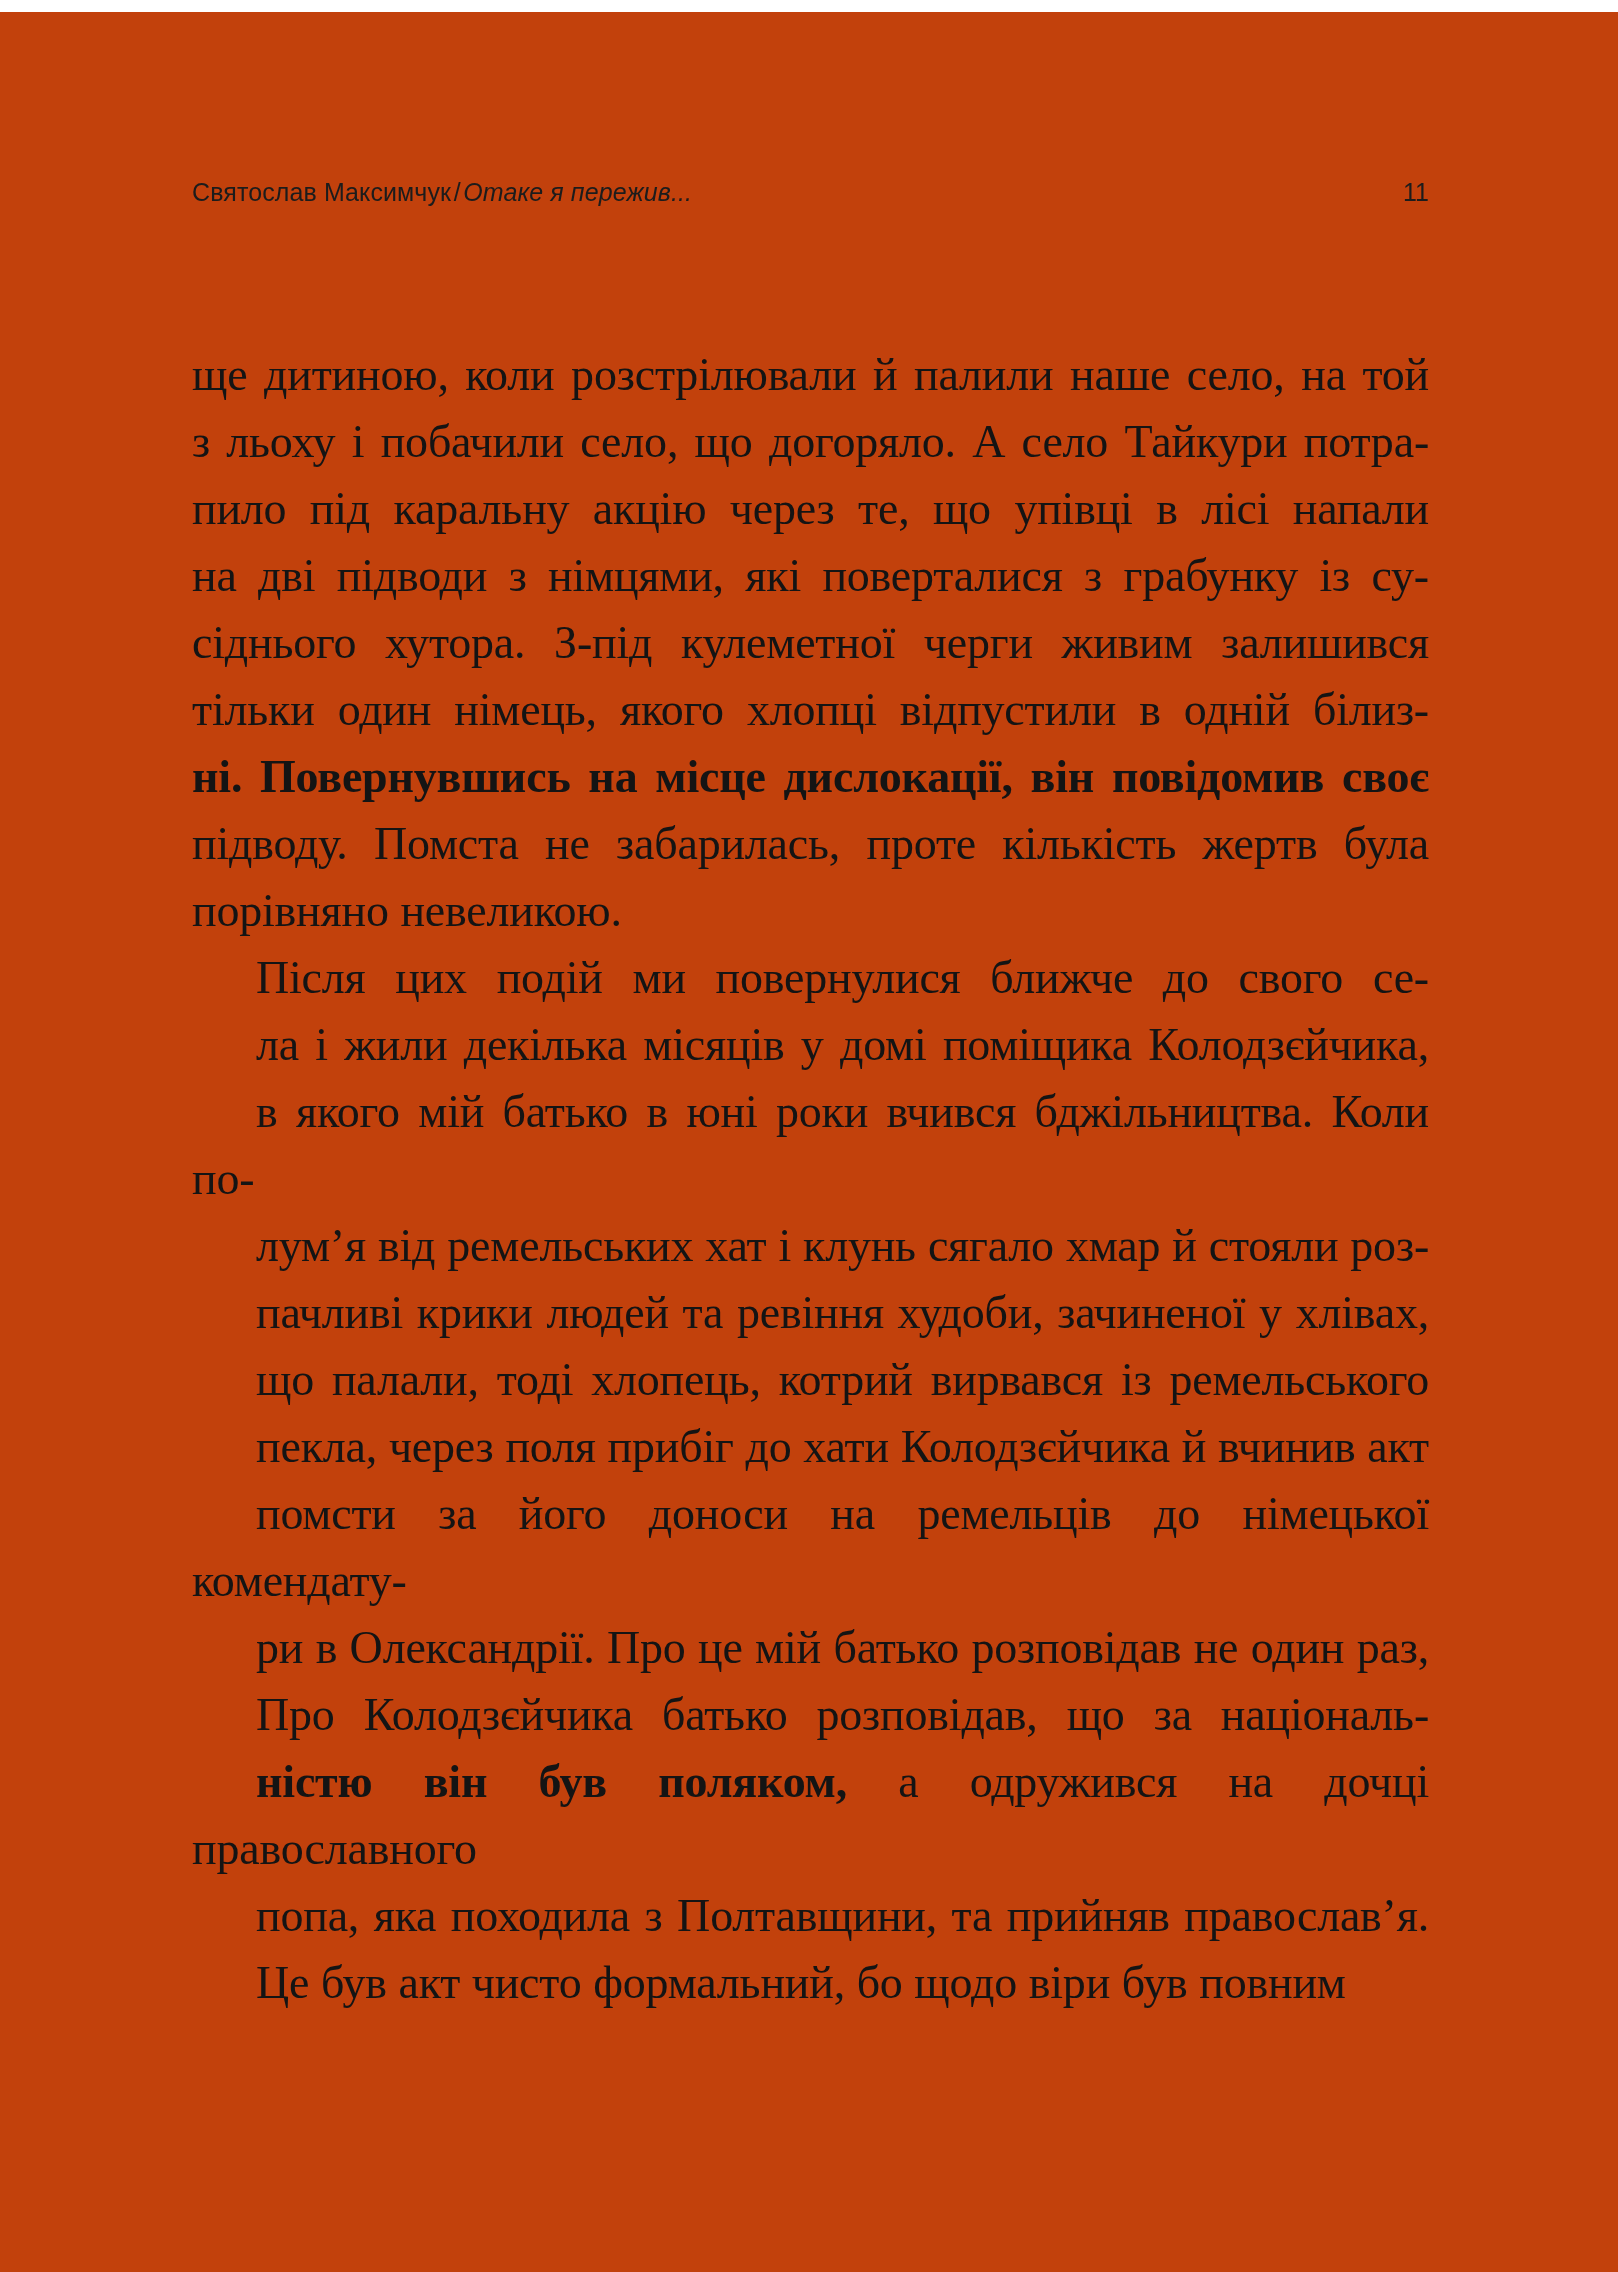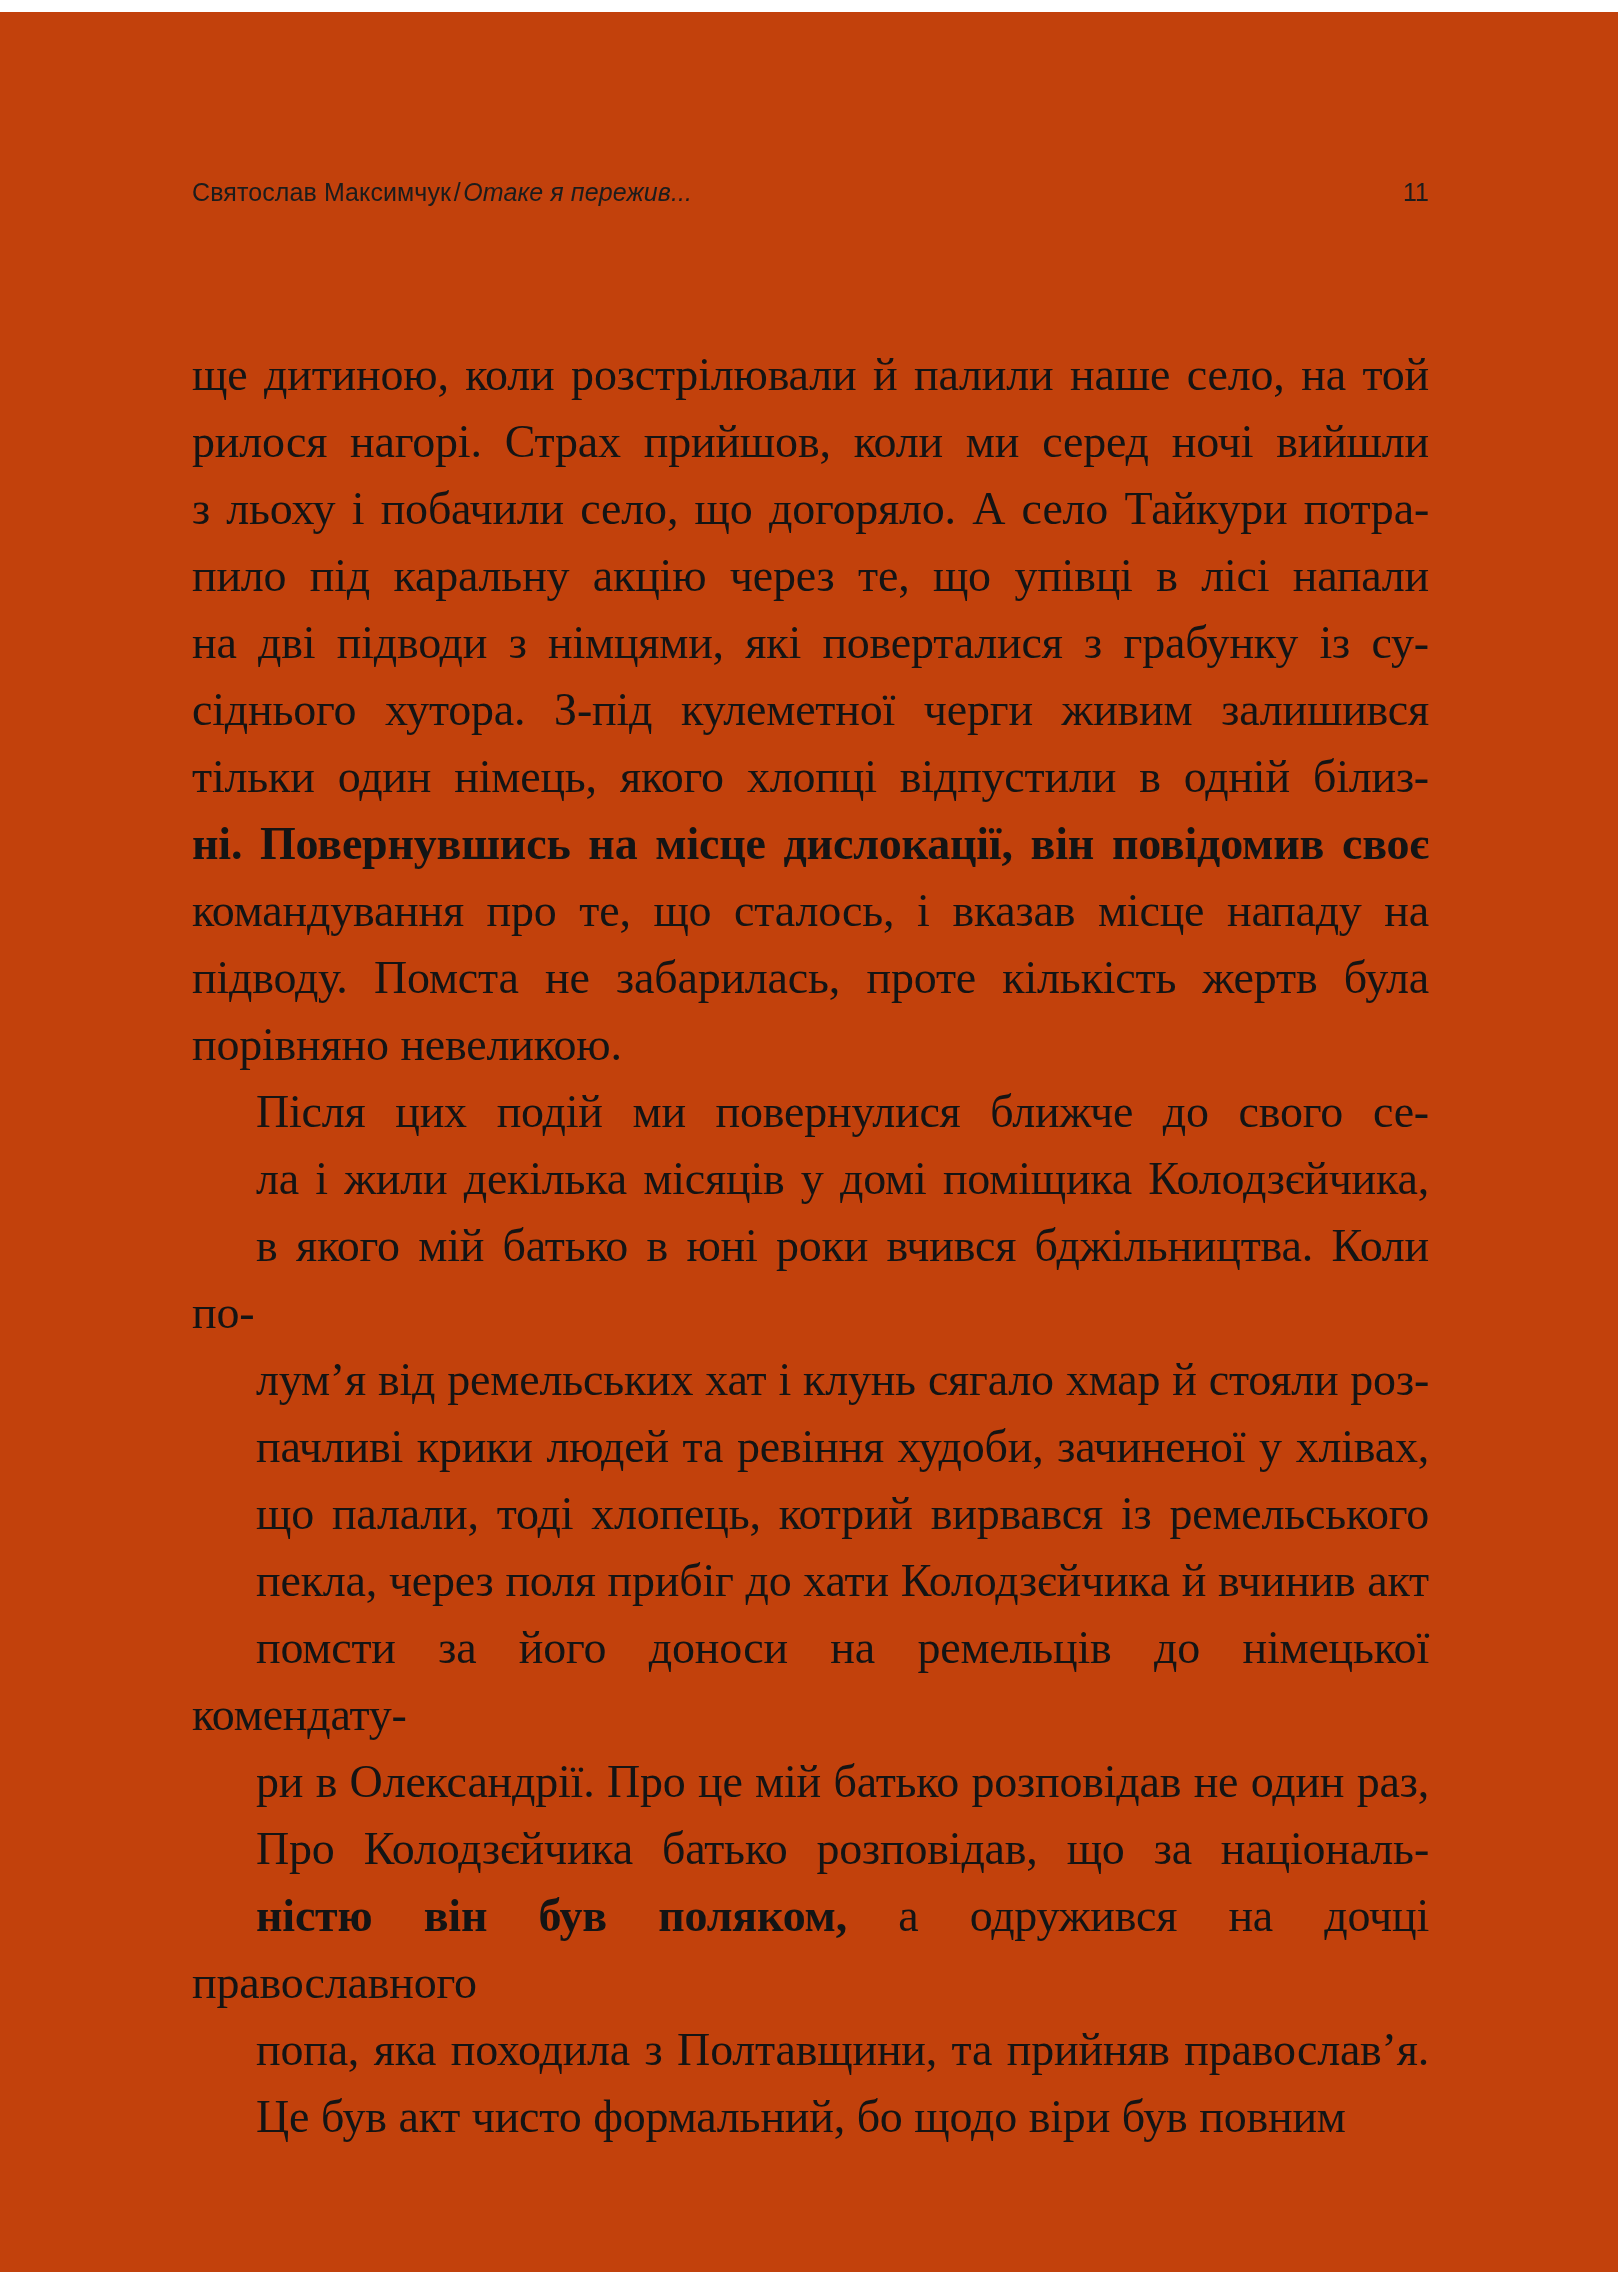--- a/index.html
+++ b/index.html
@@ -125,28 +125,26 @@
   <div class="running-head">
     <div class="running-head-left">
       <span class="running-head-author">Святослав Максимчук</span><span class="running-head-sep">/</span><span class="running-head-title">Отаке я пережив...</span>
     </div>
     <div class="folio">11</div>
   </div>
 
   <div class="textblock" id="textblock">
       <p class="para">
         <span class="ln">ще дитиною, коли розстрілювали й палили наше село, на той</span>
-        <span class="ln">рилося нагорі. Страх прийшов, коли ми серед ночі вийшли</span>
         <span class="ln">з льоху і побачили село, що догоряло. А село Тайкури потра-</span>
         <span class="ln">пило під каральну акцію через те, що упівці в лісі напали</span>
         <span class="ln">на дві підводи з німцями, які поверталися з грабунку із су-</span>
         <span class="ln">сіднього хутора. З-під кулеметної черги живим залишився</span>
         <span class="ln">тільки один німець, якого хлопці відпустили в одній білиз-</span>
         <span class="ln"><b>ні. Повернувшись на місце дислокації, він повідомив своє</b></span>
-        <span class="ln">командування про те, що сталось, і вказав місце нападу на</span>
         <span class="ln">підводу. Помста не забарилась, проте кількість жертв була</span>
         <span class="ln last">порівняно невеликою.</span>
       </p>
       <p class="para indent">
         <span class="ln first-indent">Після цих подій ми повернулися ближче до свого се-</span>
         <span class="ln">ла і жили декілька місяців у домі поміщика Колодзєйчика,</span>
         <span class="ln">в якого мій батько в юні роки вчився бджільництва. Коли по-</span>
         <span class="ln">лум’я від ремельських хат і клунь сягало хмар й стояли роз-</span>
         <span class="ln">пачливі крики людей та ревіння худоби, зачиненої у хлівах,</span>
         <span class="ln">що палали, тоді хлопець, котрий вирвався із ремельського</span>

